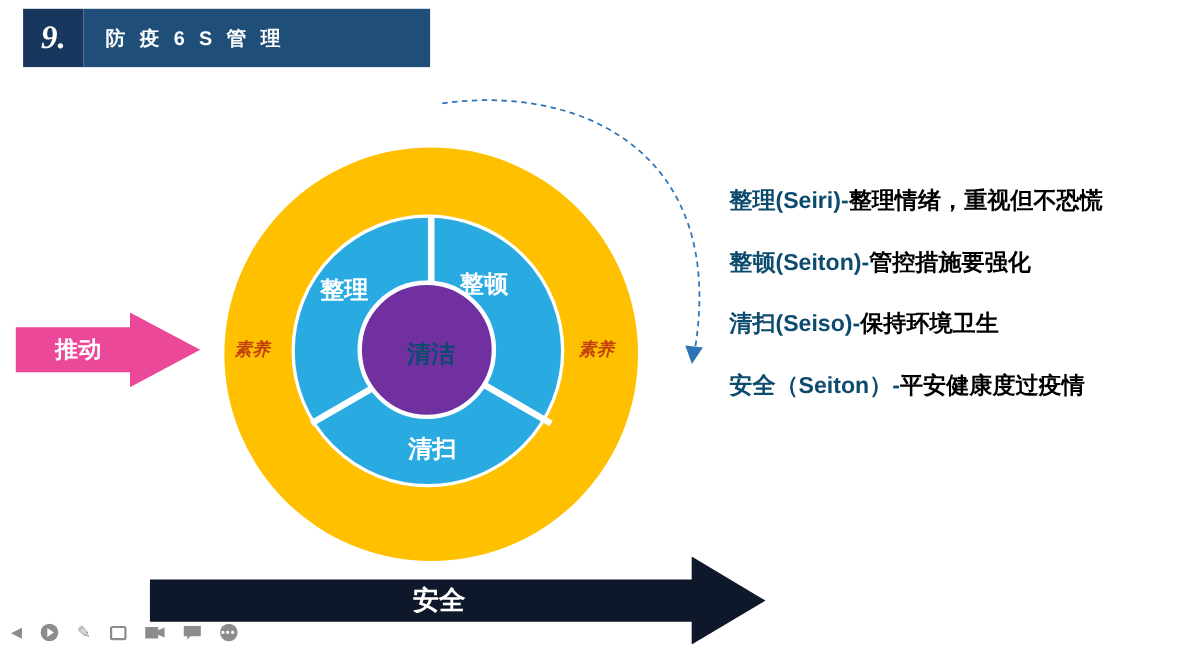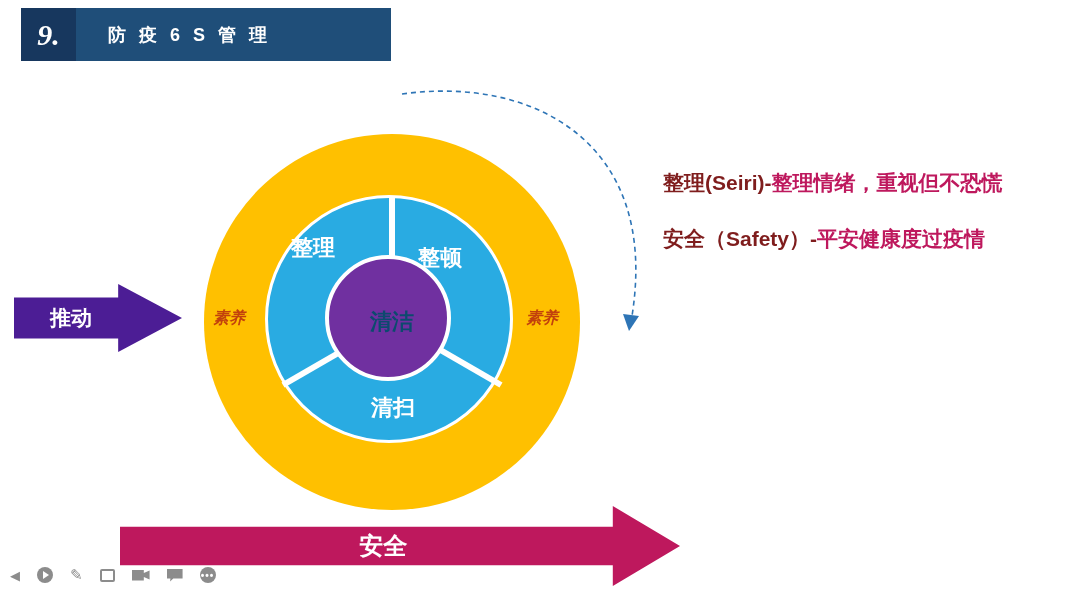--- a/index.html
+++ b/index.html
@@ -12,21 +12,21 @@
   
   .header { position:absolute; left:21px; top:8px; height:53px; display:flex; }
   .header-num {
     width:55px; background:#17375E; color:#fff;
     display:flex; align-items:center; justify-content:center;
     font-family:"Liberation Serif","DejaVu Serif",serif;
     font-style:italic; font-weight:bold; font-size:30px;
   }
   .header-bar {
     width:315px; background:#1F4E79; color:#fff;
-    display:flex; align-items:center; padding-left:32px;
+    display:flex; align-items:center; padding-left:20px;
     font-size:18px; font-weight:bold; letter-spacing:4px;
   }
 
   
   .circle { position:absolute; border-radius:50%; }
   .ring-outer { left:204px; top:134px; width:376px; height:376px; background:#FFC000; }
   .ring-inner { left:265px; top:195px; width:248px; height:248px; background:#29ABE2; border:3px solid #fff; }
   .center-circle { left:325px; top:255px; width:126px; height:126px; background:#7030A0; border:4px solid #fff; }
 
   .svg-layer { position:absolute; left:0; top:0; width:1080px; height:597px; pointer-events:none; }
@@ -35,45 +35,45 @@
     position:absolute; transform:translate(-50%,-50%);
     font-weight:bold; white-space:nowrap;
   }
   .sector-label { color:#ffffff; font-size:22px; }
   .ring-label   { color:#c2410c; font-size:16px;font-style:italic; }
   .center-label { color:#0c4a6e; font-size:22px; }
 
   
   .push-arrow {
     position:absolute; left:14px; top:284px; width:168px; height:68px;
-    background:#4c1d95;
+    background:#ec4899;
     clip-path:polygon(0 20%, 62% 20%, 62% 0, 100% 50%, 62% 100%, 62% 80%, 0 80%);
   }
   .push-arrow-label {
     position:absolute; left:34%; top:50%; transform:translate(-50%,-50%);
     color:#fff; font-weight:bold; font-size:21px; white-space:nowrap;
   }
   .safety-arrow {
-    position:absolute; left:120px; top:506px; width:560px; height:80px;
-    background:#be185d;
+    position:absolute; left:136px; top:506px; width:560px; height:80px;
+    background:#0f172a;
     clip-path:polygon(0 26%, 88% 26%, 88% 0, 100% 50%, 88% 100%, 88% 74%, 0 74%);
   }
   .safety-arrow-label {
     position:absolute; left:47%; top:50%; transform:translate(-50%,-50%);
     color:#fff; font-weight:bold; font-size:24px; white-space:nowrap;
   }
 
   
   .legend { position:absolute; left:663px; top:170px; }
   .legend-row {
     font-size:21px; font-weight:bold; line-height:26px;
     margin-bottom:30px; white-space:nowrap; color:#111;
   }
-  .legend-term { color:#7f1d1d; }
-  .legend-desc { color:#be185d; }
+  .legend-term { color:#0c4a6e; }
+  .legend-desc { color:#000000; }
 
   
   .toolbar { position:absolute; left:10px; top:566px; display:flex; align-items:center; gap:17px; }
   .tb { display:inline-flex; align-items:center; justify-content:center; color:#8c8c8c; cursor:pointer; }
   .ic-back { font-size:13px; }
   .ic-play { width:16px; height:16px; border-radius:50%; background:#8c8c8c; }
   .ic-play::after { content:""; width:0; height:0; border-left:6px solid #fff;
     border-top:4px solid transparent; border-bottom:4px solid transparent; margin-left:2px; }
   .ic-pencil { font-size:15px; }
   .ic-shot { width:15px; height:13px; border:2px solid #8c8c8c; border-radius:2px; }
@@ -96,21 +96,21 @@
 <div class="circle ring-inner"></div>
 
 <svg class="svg-layer" viewBox="0 0 1080 597">
   <line x1="392" y1="322" x2="392" y2="196" stroke="#ffffff" stroke-width="6"></line>
   <line x1="392" y1="322" x2="501" y2="385" stroke="#ffffff" stroke-width="6"></line>
   <line x1="392" y1="322" x2="283" y2="385" stroke="#ffffff" stroke-width="6"></line>
 </svg>
 
 <div class="circle center-circle"></div>
 
-<span class="diagram-label sector-label" style="left:313px; top:248px;">整理</span>
+<span class="diagram-label sector-label" style="left:313px; top:264px;">整理</span>
 <span class="diagram-label sector-label" style="left:440px; top:258px;">整顿</span>
 <span class="diagram-label sector-label" style="left:393px; top:408px;">清扫</span>
 <span class="diagram-label center-label" style="left:392px; top:322px;">清洁</span>
 <span class="diagram-label ring-label" style="left:229px; top:318px;">素养</span>
 <span class="diagram-label ring-label" style="left:542px; top:318px;">素养</span>
 
 <svg class="svg-layer" viewBox="0 0 1080 597">
   <path d="M 402 94 C 530 76 660 140 632 316" fill="none" stroke="#2E75B6" stroke-width="1.6" stroke-dasharray="5 4"></path>
   <polygon points="623,314 639,316 629,331" fill="#2E75B6"></polygon>
 </svg>
@@ -121,21 +121,27 @@
 
 <div class="safety-arrow">
   <span class="safety-arrow-label">安全</span>
 </div>
 
 <div class="legend">
   <div class="legend-row">
     <span class="legend-term">整理(Seiri)-</span><span class="legend-desc">整理情绪，重视但不恐慌</span>
   </div>
   <div class="legend-row">
-    <span class="legend-term">安全（Safety）-</span><span class="legend-desc">平安健康度过疫情</span>
+    <span class="legend-term">整顿(Seiton)-</span><span class="legend-desc">管控措施要强化</span>
+  </div>
+  <div class="legend-row">
+    <span class="legend-term">清扫(Seiso)-</span><span class="legend-desc">保持环境卫生</span>
+  </div>
+  <div class="legend-row">
+    <span class="legend-term">安全（Seiton）-</span><span class="legend-desc">平安健康度过疫情</span>
   </div>
 </div>
 
 <div class="toolbar">
   <span class="tb ic-back">◀</span>
   <span class="tb ic-play"></span>
   <span class="tb ic-pencil">✎</span>
   <span class="tb ic-shot"></span>
   <span class="tb ic-video"></span>
   <span class="tb ic-chat"></span>

